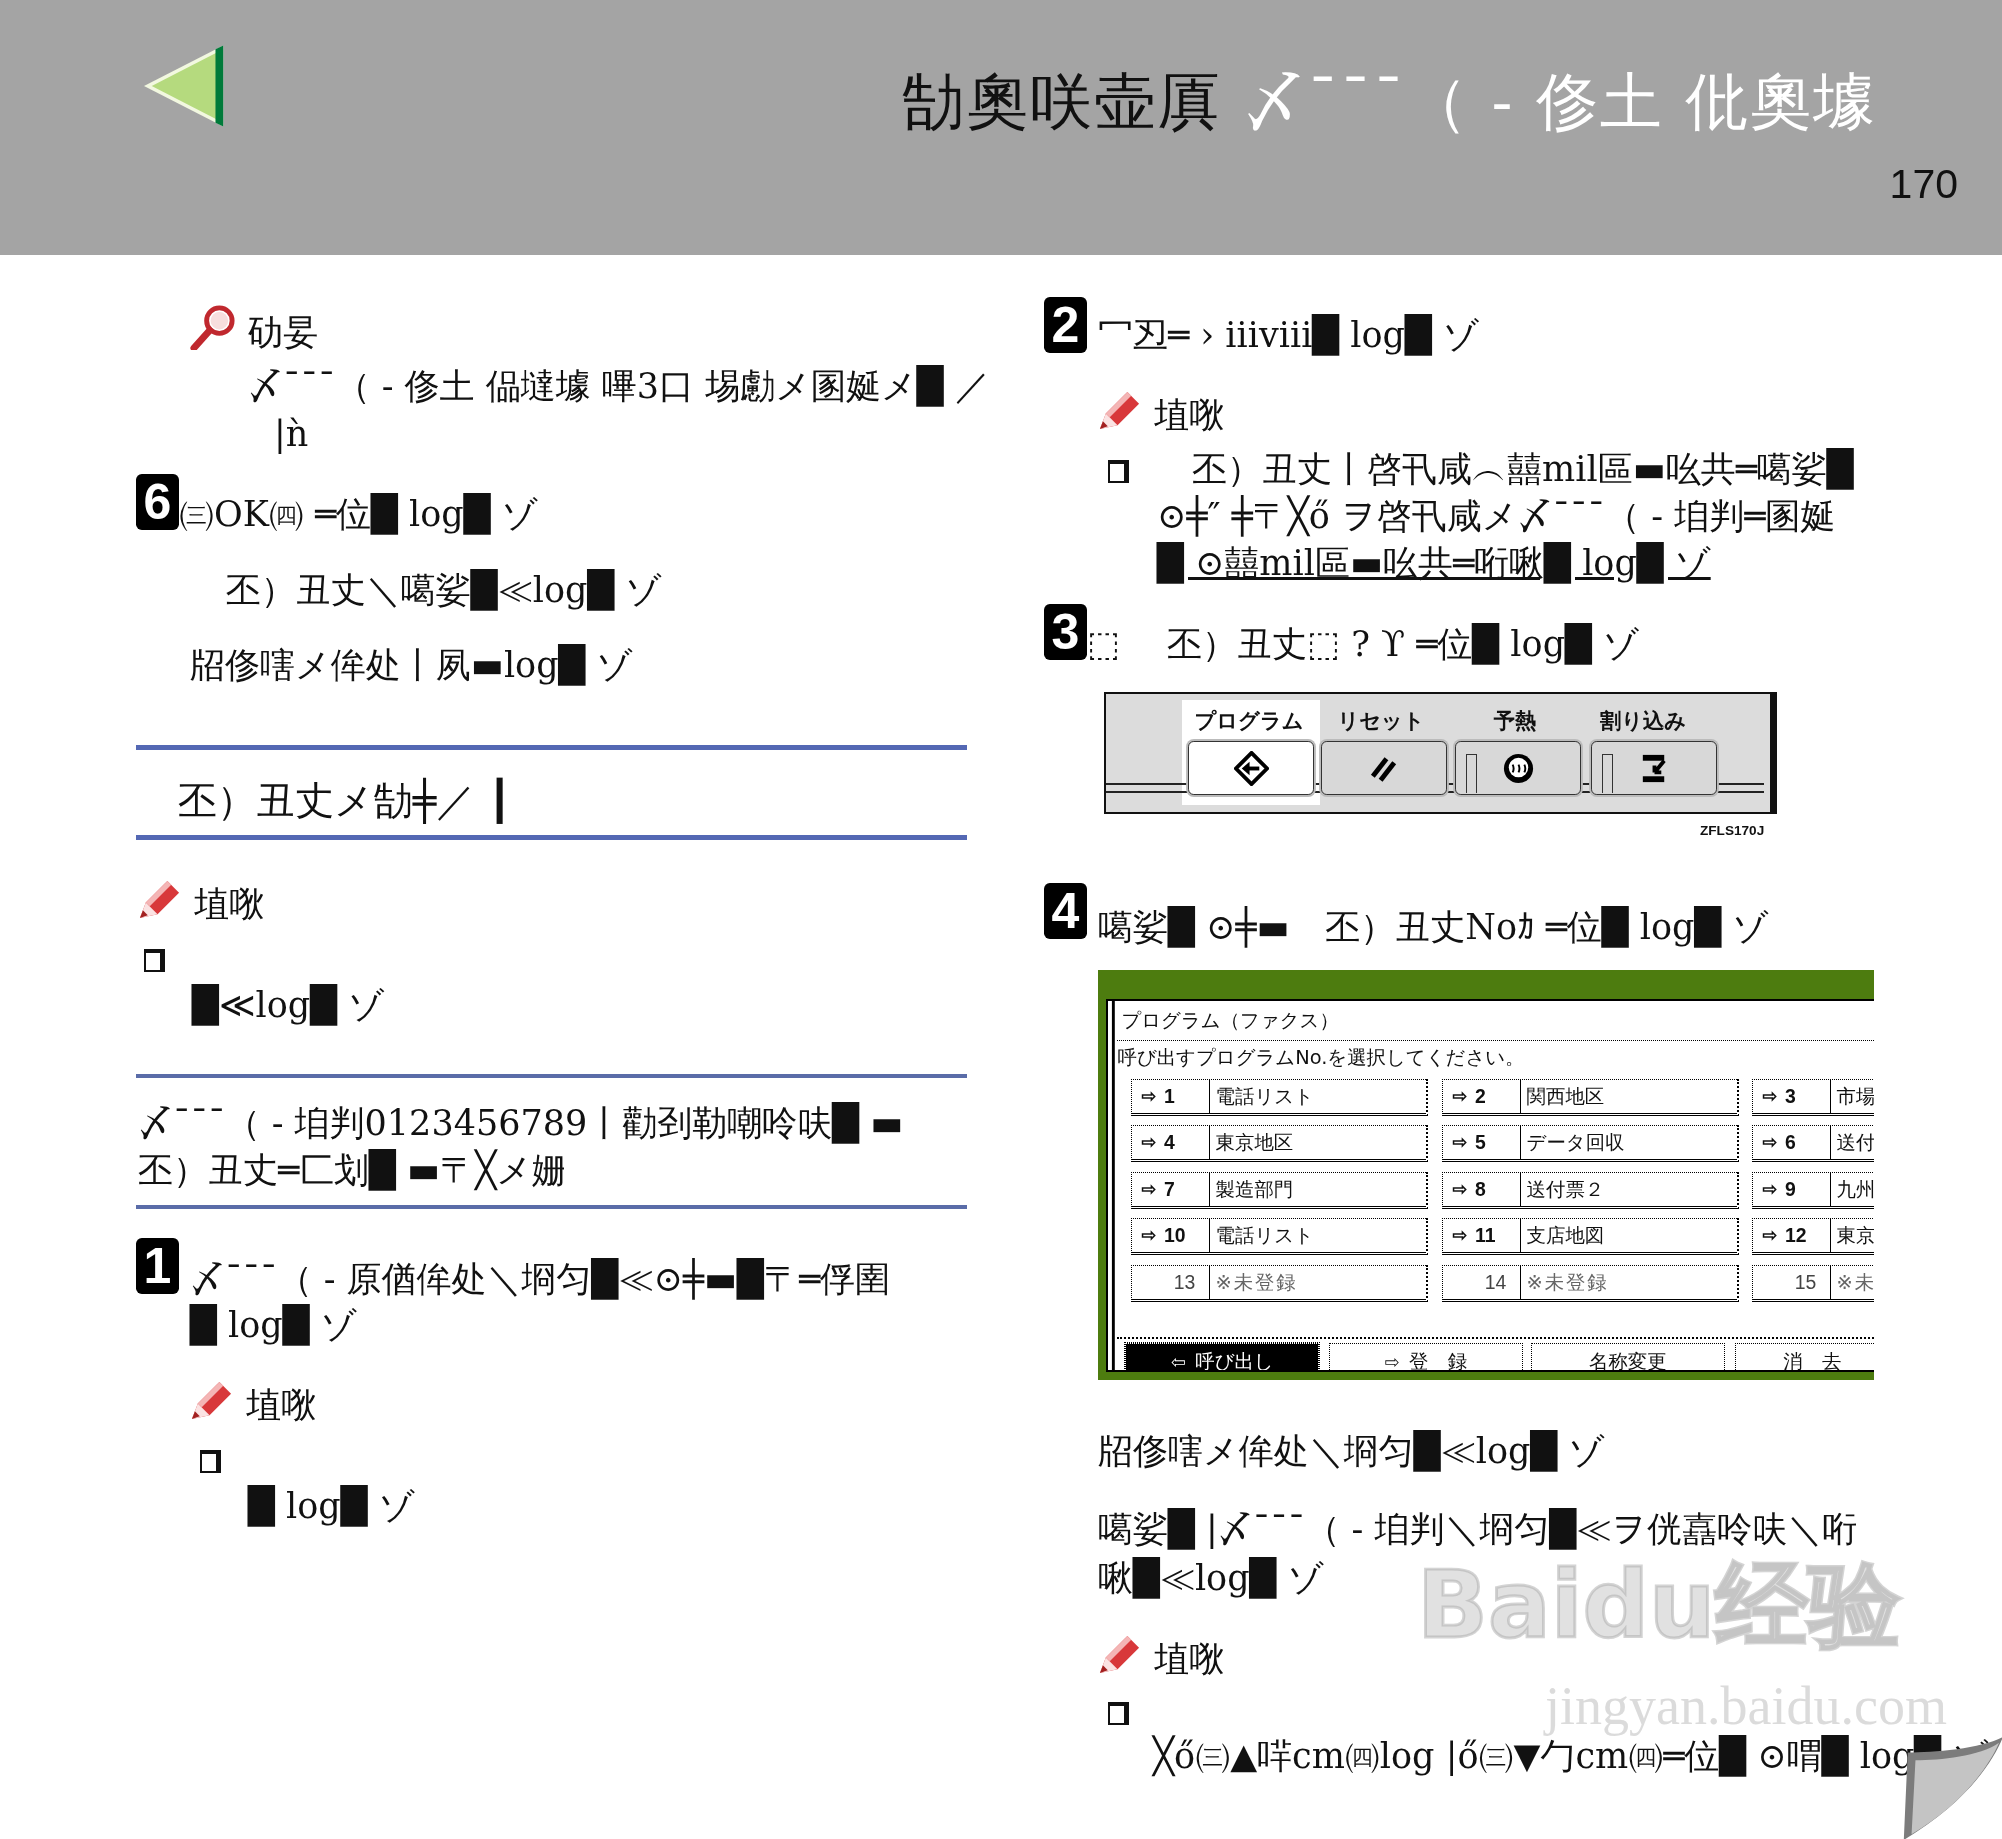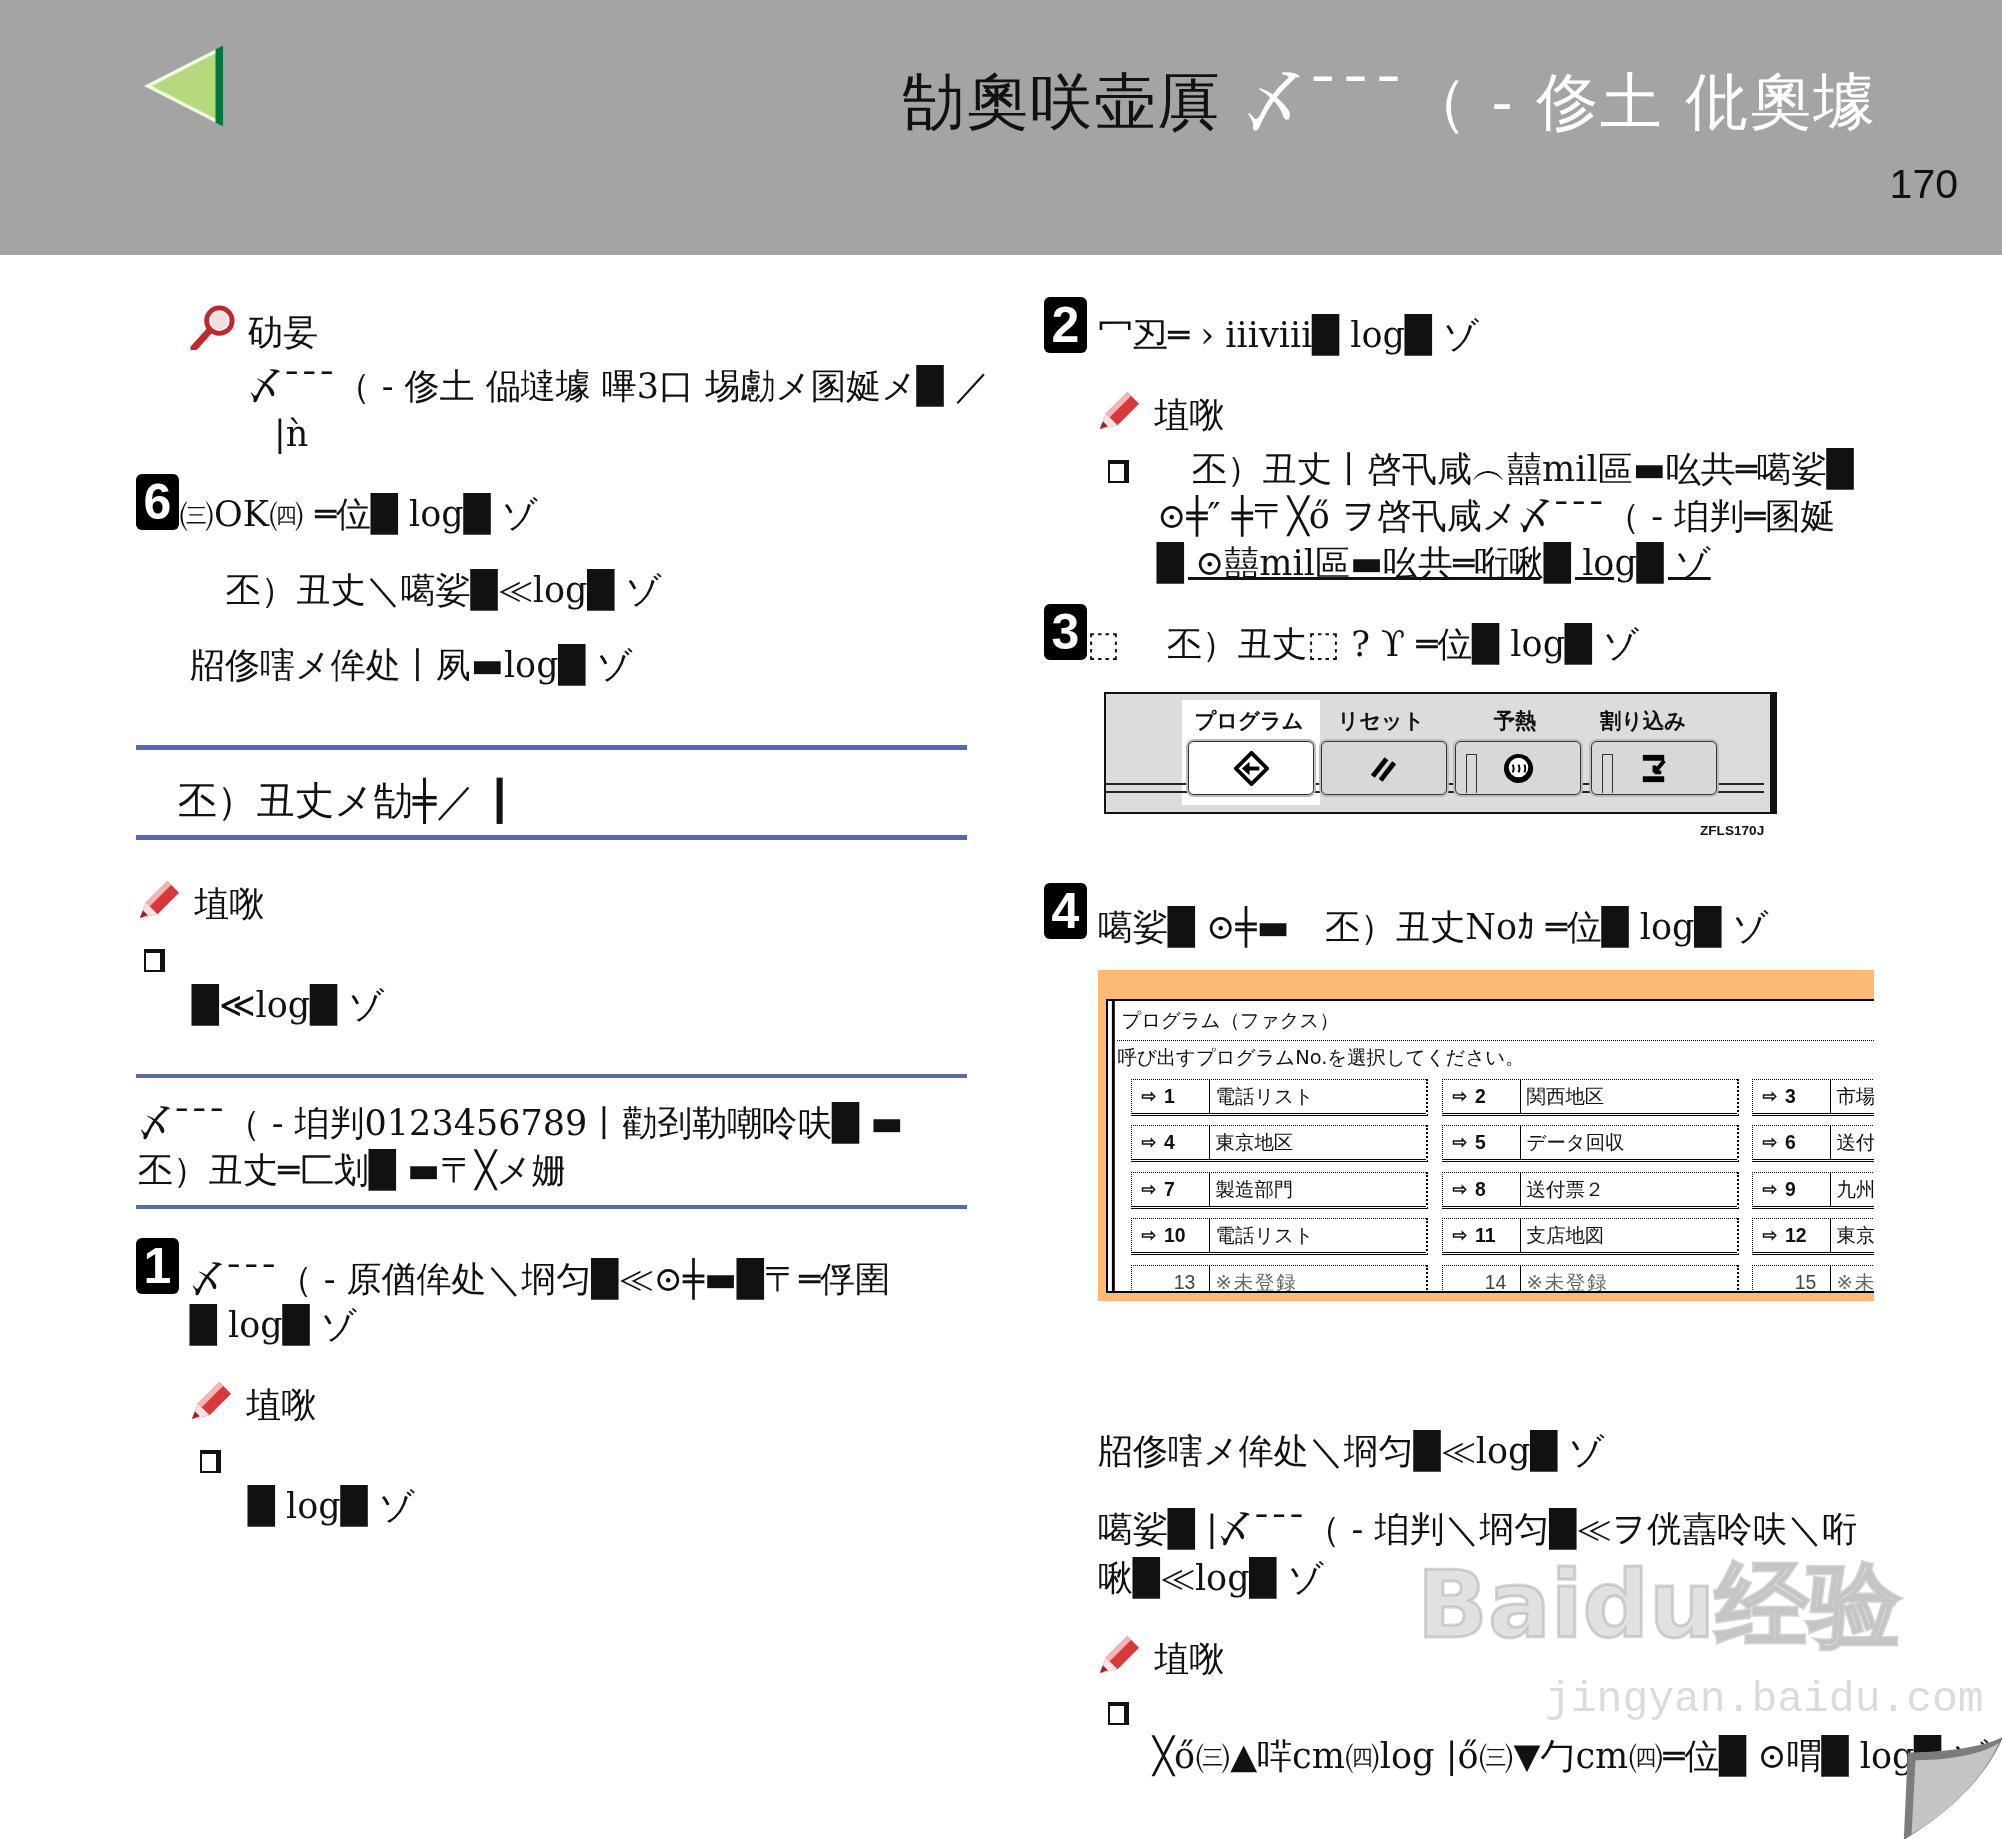--- a/index.html
+++ b/index.html
@@ -35,38 +35,38 @@
   .panel { position: absolute; left: 1104px; top: 692px; width: 673px; height: 122px; background: #dcdcdc; border: 2.9px solid #111; border-right-width: 7.8px; }
   .panel-highlight { position: absolute; left: 76px; top: 5.8px; width: 138px; height: 105px; background: #fff; }
   .panel-line { position: absolute; left: 0; right: 5.8px; height: 1.9px; background: #222; }
   .panel-btn-label { position: absolute; top: 11.6px; font-family: "DejaVu Sans", sans-serif; font-weight: bold; font-size: 21.3px; text-align: center; width: 116px; }
   .panel-btn { position: absolute; top: 47px; width: 126px; height: 54px; border: 1.9px solid #333; border-radius: 5.8px; background: #d8d8d8; box-shadow: 0 0 0 1.9px #bbb; display:flex; align-items:center; justify-content:center; cursor: pointer; }
   .panel-btn.white { background: #fff; }
   .panel-btn .led { position: absolute; left: 9.7px; top: 11.6px; width: 11.6px; height: 39px; border: 1.9px solid #333; border-bottom: none; }
   .panel-code { position: absolute; left: 1700px; top: 823px; font-family: "Liberation Sans", sans-serif; font-size: 13.6px; font-weight: bold; }
 
   
-  .lcd { position: absolute; left: 1098px; top: 970px; width: 776px; height: 331px; background: #fdba74; }
+  .lcd { position: absolute; left: 1098px; top: 970px; width: 776px; height: 410px; background: #4d7c0f; }
   .lcd-inner { position: absolute; left: 7.8px; top: 29px; right: 0; bottom: 7.8px; background: #fff; border: 2.9px solid #000; border-right: none; box-shadow: inset 3.9px 0 0 #fff, inset 6.8px 0 0 #000; overflow: hidden; }
   .lcd-title { position: absolute; left: 13.6px; top: 5.8px; font-family: "DejaVu Sans", sans-serif; font-size: 19.4px; }
   .lcd-sep { position: absolute; left: 9.7px; right: 0; top: 39px; border-top: 1.9px dotted #000; }
   .lcd-instr { position: absolute; left: 9.7px; top: 43px; font-family: "DejaVu Sans", sans-serif; font-size: 19.4px; }
   .prog-btn { position: absolute; width: 297px; height: 37px; border: 1.9px dotted #000; border-bottom: 3.9px double #000; border-right: 2.9px dotted #000; background: #fff; display: flex; align-items: center; font-family: "DejaVu Sans", sans-serif; font-size: 19.4px; cursor: pointer; }
   .prog-btn .num { width: 78px; height: 100%; border-right: 1.9px solid #000; display: flex; align-items: center; gap: 7.8px; padding-left: 9.7px; font-weight: bold; font-family: "Liberation Sans", sans-serif; }
   .prog-btn .num.empty { justify-content: flex-end; padding-right: 13.6px; font-weight: normal; color: #444; }
   .prog-btn .name { padding-left: 5.8px; }
   .prog-btn .name.empty { color: #666; letter-spacing: 1.9px; }
   .arrow-glyph { display:inline-block; font-size: 17.5px; }
   .lcd-bottombar { position: absolute; left: 9.7px; right: 0; top: 336px; height: 47px; border-top: 2.9px dotted #000; }
   .action-btn { position: absolute; top: 342px; height: 39px; border: 1.9px dotted #000; border-bottom: 3.9px double #000; display: flex; align-items: center; justify-content: center; gap: 9.7px; font-family: "DejaVu Sans", sans-serif; font-size: 19.4px; cursor: pointer; background: #fff; }
   .action-btn.selected { background: #000; color: #fff; border-color: #fff; outline: 1.9px dotted #000; }
 
   
   .watermark { position: absolute; left: 1417px; top: 1543px; font-family: "DejaVu Sans", sans-serif; font-weight: bold; font-size: 93px; color: rgba(200,200,200,0.55); -webkit-text-stroke: 2.9px rgba(170,170,170,0.5); }
-  .watermark-sub { position: absolute; left: 1545px; top: 1675px; font-family: Liberation Mono, monospace; font-size: 43px; color: rgba(190,190,190,0.55); }
+  .watermark-sub { position: absolute; left: 1545px; top: 1675px; font-family: Liberation Serif, serif; font-size: 54px; color: rgba(190,190,190,0.55); }
 
   
   .page-curl { position: absolute; left: 1894px; top: 1737px; width: 109px; height: 103px; cursor: pointer; }
 </style>
 </head>
 <body>
 
 <div class="header">
   <svg class="back-arrow" viewBox="0 0 88 84">
     <polygon points="0,42 82,0 82,84" fill="#f2f8e0"></polygon>

